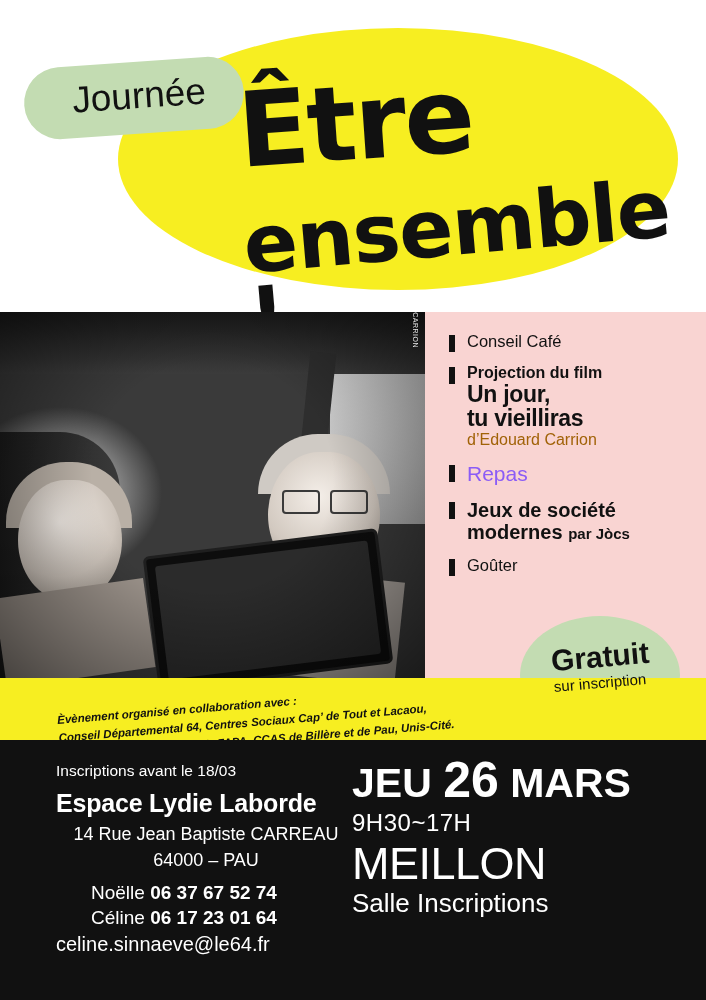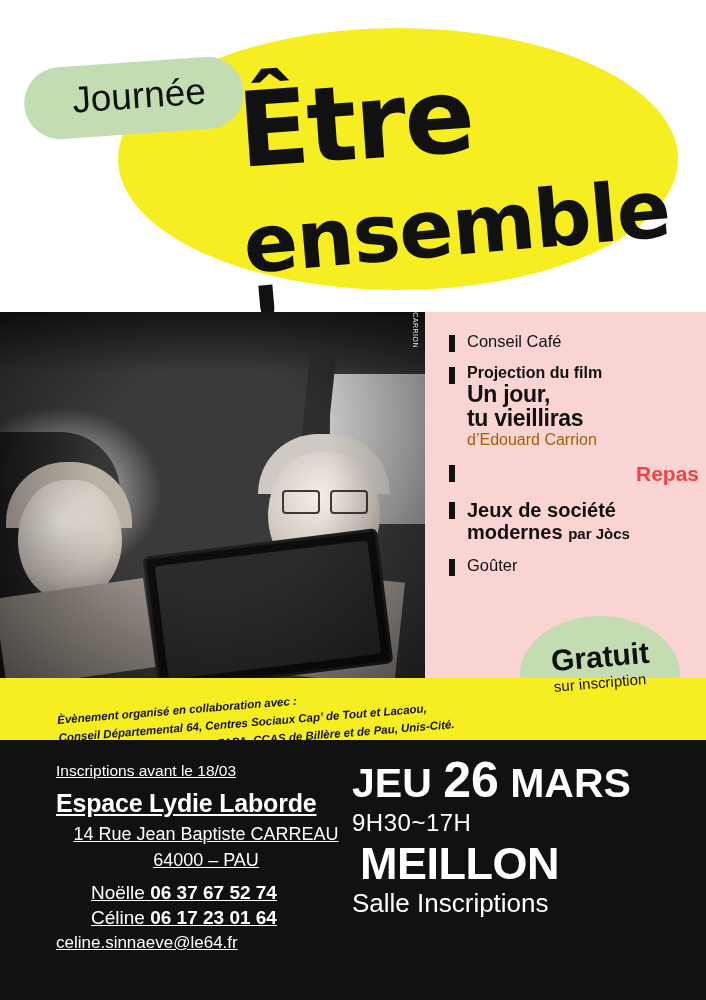--- a/index.html
+++ b/index.html
@@ -48,46 +48,46 @@
      transform:rotate(90deg);transform-origin:right top;white-space:nowrap;}
 
   .pinkpanel{position:absolute;left:425px;top:0;width:281px;height:366px;background:#f9d4d2;}
   .prog{position:absolute;left:449px;top:20px;width:250px;}
   .prog-item{position:relative;padding-left:18px;margin-bottom:13px;}
   .prog-item .bar{position:absolute;left:0;top:3px;width:6px;height:17px;background:#111;}
   .l-reg{font-size:16.5px;color:#111;}
   .l-bold{font-size:16px;color:#111;font-weight:bold;}
   .l-big{font-size:23px;color:#111;font-weight:bold;line-height:1.06;letter-spacing:-.3px;}
   .l-sub{font-size:16px;color:#a16207;}
-  .l-semi{font-size:21px;color:#ef4444;font-weight:bold;text-align:right;}
+  .l-semi{font-size:21px;color:#8b5cf6;font-weight:normal;}
   .l-mix{font-size:20px;color:#111;font-weight:bold;line-height:1.1;}
   .l-mix .small{font-size:15px;font-weight:bold;}
 
   .yellowstrip{position:absolute;left:0;top:366px;width:706px;height:62px;background:#f7ee21;}
   .collab{position:absolute;left:58px;top:381px;width:470px;transform:rotate(-4.6deg);
      font-size:11.5px;font-weight:bold;color:#111;line-height:1.55;font-style:italic;}
   .gratuit-circle{position:absolute;left:520px;top:304px;width:160px;height:118px;background:#c3dcb2;border-radius:50%;}
   .gratuit-t{position:absolute;left:529px;top:328px;width:142px;text-align:center;font-size:30px;font-weight:bold;color:#111;transform:rotate(-5deg);}
   .gratuit-s{position:absolute;left:529px;top:362px;width:142px;text-align:center;font-size:15px;color:#111;transform:rotate(-5deg);}
 
   
   .footer{position:absolute;left:0;top:740px;width:706px;height:260px;background:#111;}
-  .left-col{position:absolute;left:56px;top:22px;width:300px;color:#fff;text-decoration:underline;}
+  .left-col{position:absolute;left:56px;top:22px;width:300px;color:#fff;}
   .ins-before{font-size:15.5px;margin-bottom:9px;}
   .place{font-size:25px;font-weight:bold;letter-spacing:-.2px;margin-bottom:3px;}
   .addr{font-size:18px;line-height:1.45;margin-bottom:9px;text-align:center;}
   .phone{font-size:19px;margin-bottom:3px;margin-left:35px;}
   .phone b{font-weight:bold;}
-  .mail{font-size:17px;margin-top:4px;}
+  .mail{font-size:20px;margin-top:4px;}
 
   .right-col{position:absolute;left:352px;top:14px;width:330px;color:#fff;}
   .date{font-size:41px;font-weight:bold;letter-spacing:0px;line-height:1.05;}
   .date .big{font-size:50px;}
   .hours{font-size:24px;margin:2px 0 4px;letter-spacing:.5px;}
-  .city{font-size:45px;font-weight:bold;line-height:1.02;letter-spacing:-.5px;margin-left:8px;}
+  .city{font-size:45px;font-weight:normal;line-height:1.02;letter-spacing:-.5px;}
   .room{font-size:26px;margin-top:2px;}
 </style>
 </head>
 <body>
 
 <div class="poster">
 
   <div class="header">
     <div class="yellow-blob"></div>
     <div class="green-pill"></div>

